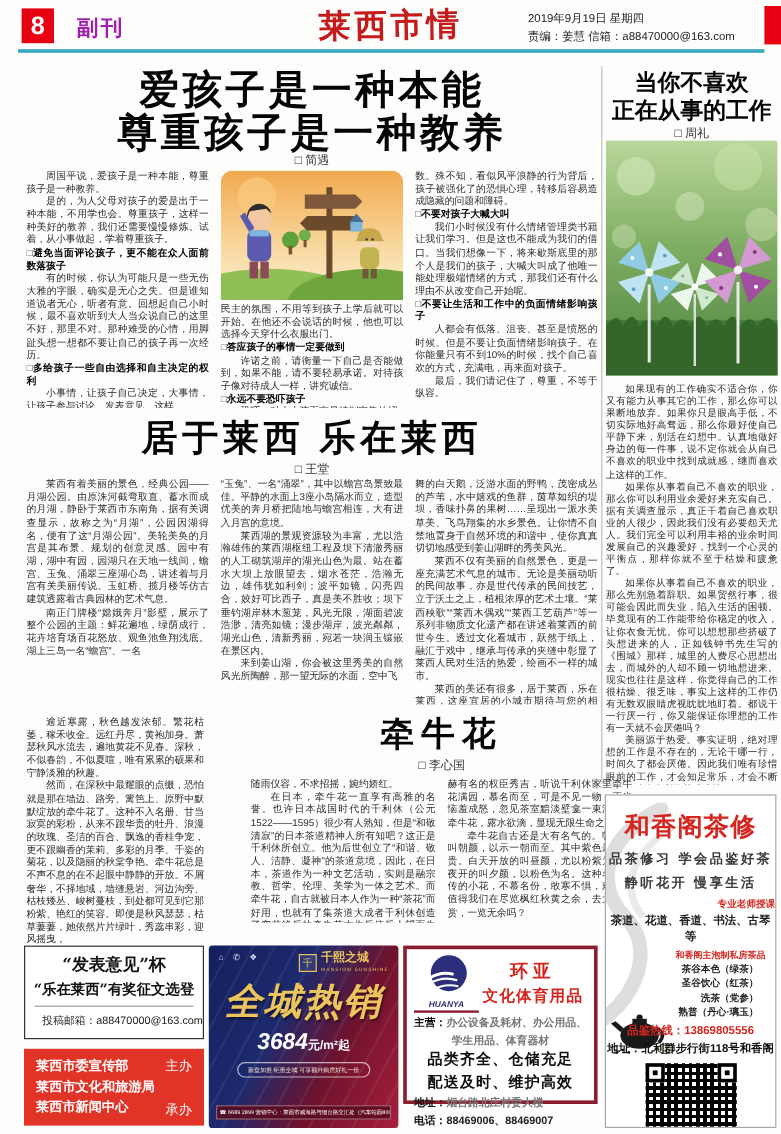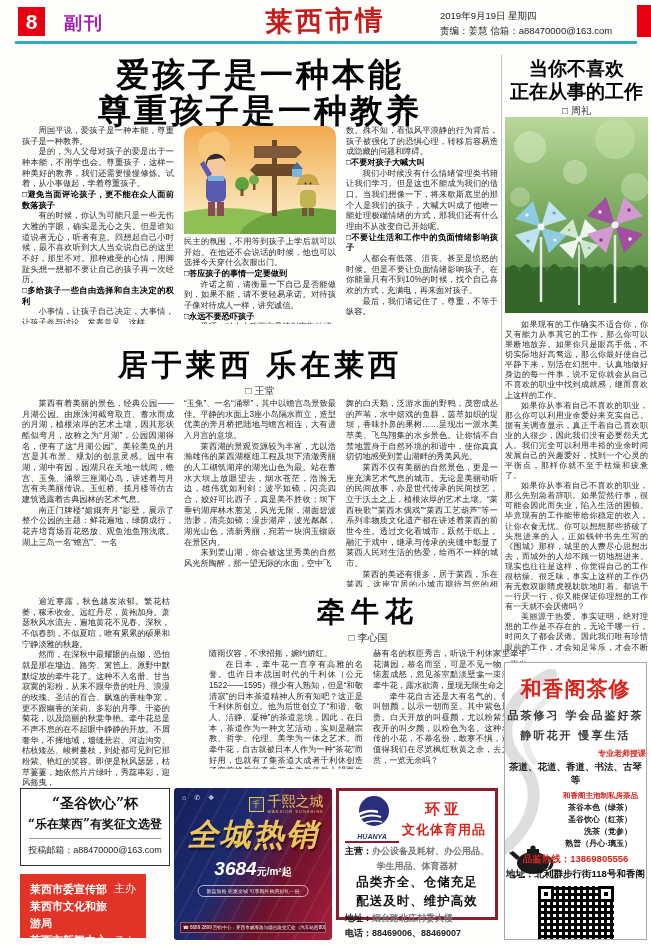--- a/index.html
+++ b/index.html
@@ -19,21 +19,21 @@
   .cols{display:flex;gap:10px;}
   .col{flex:1;overflow:hidden;}
   .bodytext p{margin:0;font-size:8.2px;line-height:1.3;text-align:justify;color:#2b2b2b;}
   .bodytext p.para{text-indent:2em;}
   .bodytext p.para.cont{text-indent:0;}
   .bodytext p.subhead{font-weight:bold;color:#000;text-indent:0;}
   .authorline{text-align:center;font-size:10px;color:#333;}
   
   .a1-title{position:absolute;left:22px;width:476px;text-align:center;font-weight:900;
             font-size:33px;letter-spacing:3px;color:#050505;font-family:"Liberation Sans",sans-serif;}
-  .a1-cols{position:absolute;left:22px;top:126px;width:476px;height:198px;}
+  .a1-cols{position:absolute;left:22px;top:142px;width:476px;height:198px;}
   .illus{width:100%;height:108px;margin-bottom:3px;display:block;}
   
   .vrule{position:absolute;left:501px;top:55px;width:1px;height:598px;background:#bfbfbf;}
   
   .a2-title{position:absolute;left:22px;top:345px;width:476px;text-align:center;font-weight:900;
             font-size:30px;letter-spacing:4px;color:#050505;}
   .a2-cols{position:absolute;left:22px;top:399px;width:476px;height:188px;}
   
   .a3-col1{position:absolute;left:22px;top:597px;width:148px;height:184px;}
   .a3-right{position:absolute;left:180px;top:593px;width:318px;height:190px;margin-left:29px;}
@@ -65,35 +65,35 @@
   .qr .finder{position:absolute;width:16px;height:16px;background:#fff;border:3px solid #000;box-sizing:border-box;}
   .qr .finder::after{content:"";position:absolute;left:3px;top:3px;width:4px;height:4px;background:#000;}
   .qr .f1{left:0;top:0;} .qr .f2{right:0;top:0;}
   .teapot{position:absolute;left:2px;top:170px;width:56px;height:46px;}
   
   .box1{position:absolute;left:20px;top:788px;width:150px;height:78px;border:1.5px solid #333;
         box-sizing:border-box;background:#fff;padding-top:6px;}
   .box1 .l1{text-align:center;font-family:"DejaVu Serif",serif;font-weight:900;font-size:14px;color:#111;}
   .box1 .l2{text-align:center;font-family:"DejaVu Serif",serif;font-weight:bold;font-size:12px;color:#111;margin-top:3px;}
   .box1 .sep{height:1px;background:#999;margin:5px 8px;}
-  .box1 .l3{text-align:center;font-size:9px;color:#222;}
-  .redbox{position:absolute;left:20px;top:874px;width:126px;height:64px;background:#e23327;color:#fff;
+  .box1 .l3{text-align:right;font-size:9px;color:#222;}
+  .redbox{position:absolute;left:20px;top:874px;width:150px;height:64px;background:#e23327;color:#fff;
           box-sizing:border-box;padding:7px 10px;display:grid;grid-template-columns:1fr auto;align-items:center;}
   .redbox .names{font-size:11px;font-weight:bold;line-height:1.55;}
   .redbox .roles{font-size:11px;font-weight:normal;text-align:right;display:flex;flex-direction:column;justify-content:space-between;height:100%;}
   
   .estate{position:absolute;left:174px;top:788px;width:158px;height:152px;border-radius:3px;overflow:hidden;
           background:linear-gradient(118deg,#141f5c 0%,#1d2a6e 38%,#70122c 66%,#a81f3c 100%);}
   .estate::before{content:"";position:absolute;inset:0;background:
      repeating-linear-gradient(118deg,rgba(255,255,255,0.06) 0 2px,transparent 2px 16px);}
   .est-icons{position:absolute;left:8px;top:6px;color:#dfe3f5;font-size:7px;letter-spacing:3px;}
   .est-logo{position:absolute;right:8px;top:6px;display:flex;gap:4px;align-items:center;}
   .est-logo .sq{width:13px;height:13px;border:1px solid #e8c35a;color:#e8c35a;font-size:8px;display:flex;
                 align-items:center;justify-content:center;background:rgba(255,255,255,0.08);}
-  .est-logo .t1{color:#e8c35a;font-size:14px;font-weight:normal;line-height:1;}
+  .est-logo .t1{color:#e8c35a;font-size:10px;font-weight:bold;line-height:1;}
   .est-logo .t2{color:#e8c35a;font-size:4px;letter-spacing:1px;line-height:1;margin-top:2px;}
   .est-main{position:absolute;left:0;right:0;top:26px;text-align:center;
             font-family:"DejaVu Serif",serif;font-style:italic;font-weight:900;font-size:31px;
             color:#ecc45e;text-shadow:1px 2px 2px rgba(0,0,0,0.55);letter-spacing:2px;}
   .est-price{position:absolute;left:0;right:0;top:70px;text-align:center;color:#fff;font-weight:900;}
   .est-price .big{font-size:19px;font-style:italic;}
   .est-price .unit{font-size:10px;}
   .est-pill{position:absolute;left:50%;transform:translateX(-50%);top:97px;border:1px solid rgba(255,255,255,0.65);
             border-radius:8px;color:#f4e6d2;font-size:5px;padding:2px 8px;white-space:nowrap;}
   .est-strip{position:absolute;left:6px;right:6px;bottom:7px;background:rgba(90,10,30,0.85);
@@ -201,21 +201,21 @@
         <p class="para">最后，我们请记住了，尊重，不等于纵容。</p>
       </div>
   </div>
 
   <div class="vrule"></div>
 
   <div class="a2-title">居于莱西 乐在莱西</div>
   <div class="authorline" style="position:absolute;left:22px;width:476px;top:384px;">□ 王堂</div>
   <div class="a2-cols cols bodytext">
     <div class="col">
-        <p class="para">莱西有着美丽的景色，经典公园——月湖公园。由原洙河截弯取直、蓄水而成的月湖，植根浓厚的艺术土壤，因其形状酷似弯月，故称之为“月湖”，公园因湖得名，便有了这“月湖公园”。美轮美奂的月宫是其布景、规划的创意灵感。园中有湖，湖中有园，园湖只在天地一线间，蟾宫、玉兔、涌翠三座湖心岛，讲述着与月宫有关美丽传说。玉虹桥、揽月楼等仿古建筑透露着古典园林的艺术气息。</p>
+        <p class="para">莱西有着美丽的景色，经典公园——月湖公园。由原洙河截弯取直、蓄水而成的月湖，静卧于莱西市东南角，据有关调查显示，故称之为“月湖”，公园因湖得名，便有了这“月湖公园”。美轮美奂的月宫是其布景、规划的创意灵感。园中有湖，湖中有园，园湖只在天地一线间，蟾宫、玉兔、涌翠三座湖心岛，讲述着与月宫有关美丽传说。玉虹桥、揽月楼等仿古建筑透露着古典园林的艺术气息。</p>
         <p class="para">南正门牌楼“嫦娥奔月”影壁，展示了整个公园的主题：鲜花遍地，绿荫成行，花卉培育场百花怒放、观鱼池鱼翔浅底。湖上三岛一名“蟾宫”、一名</p>
       </div>
     <div class="col">
         <p class="para cont">“玉兔”、一名“涌翠”，其中以蟾宫岛景致最佳。平静的水面上3座小岛隔水而立，造型优美的奔月桥把陆地与蟾宫相连，大有进入月宫的意境。</p>
         <p class="para">莱西湖的景观资源较为丰富，尤以浩瀚雄伟的莱西湖枢纽工程及坝下清澈秀丽的人工砌筑湖岸的湖光山色为最。站在蓄水大坝上放眼望去，烟水苍茫，浩瀚无边，雄伟犹如利剑；波平如镜，闪亮四合，姣好可比西子，真是美不胜收；坝下垂钓湖岸林木葱茏，风光无限，湖面碧波浩渺，清亮如镜；漫步湖岸，波光粼粼，湖光山色，清新秀丽，宛若一块润玉镶嵌在景区内。</p>
         <p class="para">来到姜山湖，你会被这里秀美的自然风光所陶醉，那一望无际的水面，空中飞</p>
       </div>
     <div class="col">
         <p class="para cont">舞的白天鹅，泛游水面的野鸭，茂密成丛的芦苇，水中嬉戏的鱼群，茵草如织的堤坝，香味扑鼻的果树……呈现出一派水美草美、飞鸟翔集的水乡景色。让你情不自禁地置身于自然环境的和谐中，使你真真切切地感受到姜山湖畔的秀美风光。</p>
         <p class="para">莱西不仅有美丽的自然景色，更是一座充满艺术气息的城市。无论是美丽动听的民间故事，亦是世代传承的民间技艺，立于沃土之上，植根浓厚的艺术土壤。“莱西秧歌”“莱西木偶戏”“莱西工艺葫芦”等一系列非物质文化遗产都在讲述着莱西的前世今生。透过文化看城市，跃然于纸上，融汇于戏中，继承与传承的夹缝中彰显了莱西人民对生活的热爱，绘画不一样的城市。</p>
@@ -334,21 +334,21 @@
     <div class="tea-hot">品鉴热线：13869805556</div>
     <div class="tea-addr">地址：北利群步行街118号和香阁</div>
     <div class="qr">
       <div class="finder f1"></div>
       <div class="finder f2"></div>
 
     </div>
   </div>
 
   <div class="box1">
-    <div class="l1">“圣谷饮心”杯</div>
+    <div class="l1">“发表意见”杯</div>
     <div class="l2">“乐在莱西”有奖征文选登</div>
     <div class="sep"></div>
     <div class="l3">投稿邮箱：a88470000@163.com</div>
   </div>
 
   <div class="redbox">
     <div class="names">
       <div>莱西市委宣传部</div>
       <div>莱西市文化和旅游局</div>
       <div>莱西市新闻中心</div>

